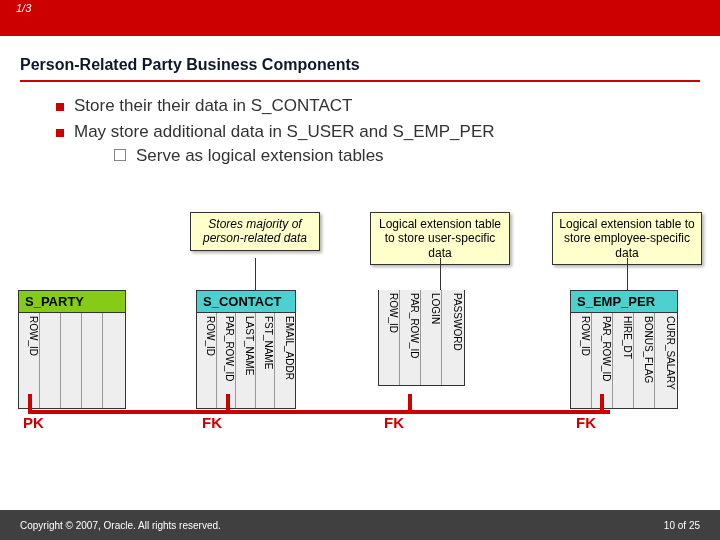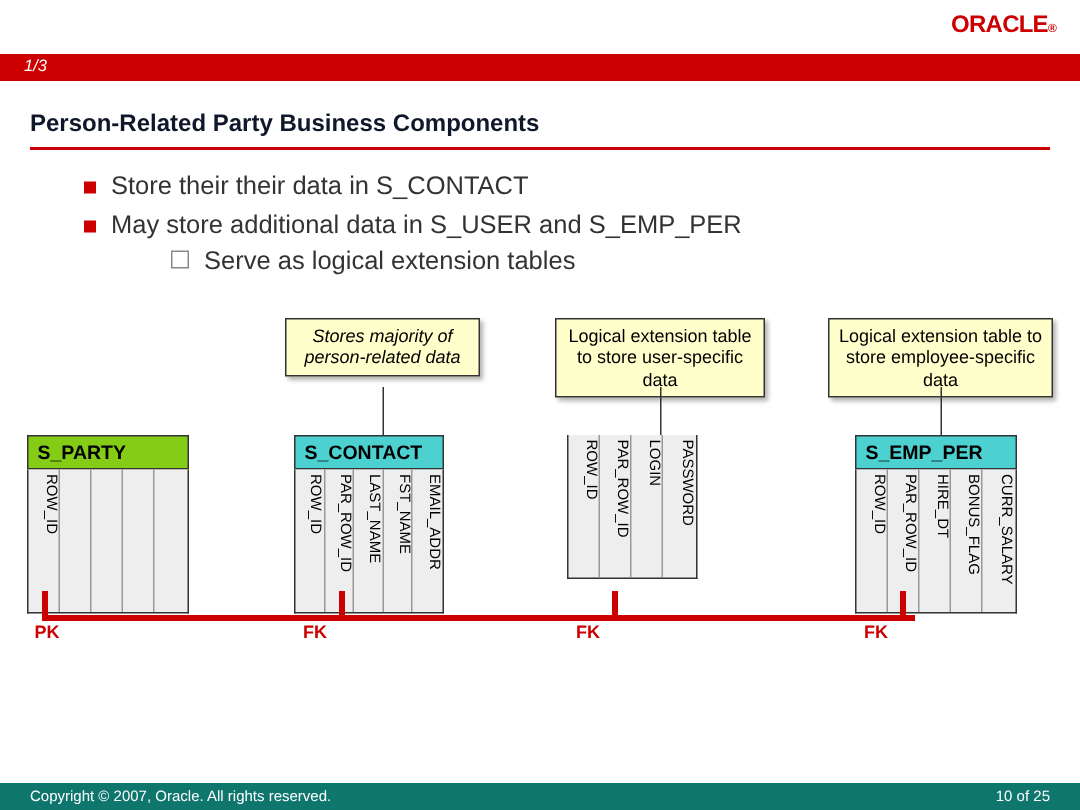--- a/index.html
+++ b/index.html
@@ -1,17 +1,17 @@
 <!DOCTYPE html>
 <html><head>
 <meta charset="utf-8">
 <style>
   * { box-sizing: border-box; margin: 0; padding: 0; }
   body { width: 720px; height: 540px; font-family: Arial, sans-serif; background: #fff; position: relative; overflow: hidden; }
-  .topbar { height: 18px; background: #c00; position: relative; margin-top: 36px; }
+  .topbar { height: 36px; background: #c00; position: relative; }
   .pager { position: absolute; left: 16px; top: 2px; color: #fff; font-size: 11px; font-style: italic; }
   .logo { position: absolute; right: 16px; top: 8px; font-size: 16px; font-weight: bold; color: #c00; letter-spacing: -0.5px; }
   .logo sub { font-size: 8px; vertical-align: baseline; color: #c00; }
   .title { margin: 20px 0 0 20px; color: #0f172a; font-size: 16px; font-weight: bold; }
   .underline { height: 2px; background: #c00; margin: 6px 20px 0 20px; }
   .bullets { margin: 14px 0 0 56px; font-size: 17px; color: #333; }
   .bullets li { list-style: none; margin-bottom: 6px; position: relative; padding-left: 18px; }
   .bullets li::before { content: ""; position: absolute; left: 0; top: 7px; width: 8px; height: 8px; background: #c00; }
   .sub { margin: 4px 0 0 40px; font-size: 17px; }
   .sub li { list-style: none; position: relative; padding-left: 22px; }
@@ -21,22 +21,22 @@
   .callout-line { position: absolute; width: 1px; background: #333; }
   .table { position: absolute; top: 90px; }
   .thead { font-size: 13px; font-weight: bold; padding: 3px 6px; border: 1px solid #333; }
   .thead.blue { background: #84cc16; }
   .thead.teal { background: #4dd0d0; }
   .cols { display: flex; border: 1px solid #333; border-top: none; height: 96px; background: #eee; }
   .col { width: 21px; border-right: 1px solid #999; font-size: 10px; writing-mode: vertical-rl; text-orientation: mixed; padding: 3px 0 0 0; text-align: left; }
   .col:last-child { border-right: none; }
   .keybar { position: absolute; top: 210px; height: 4px; background: #c00; }
   .keyv { position: absolute; top: 210px; width: 4px; height: 18px; background: #c00; }
-  .keylabel { position: absolute; top: 214px; color: #c00; font-size: 12px; font-weight: bold; }
-  .footer { position: absolute; bottom: 0; left: 0; right: 0; height: 18px; background: #0f766e; color: #fff; font-size: 10px; display: flex; align-items: center; padding: 0 20px; justify-content: space-between; }
+  .keylabel { position: absolute; top: 214px; color: #c00; font-size: 15px; font-weight: bold; }
+  .footer { position: absolute; bottom: 0; left: 0; right: 0; height: 30px; background: #404040; color: #fff; font-size: 10px; display: flex; align-items: center; padding: 0 20px; justify-content: space-between; }
 </style>
 </head>
 <body>
 
 <div class="topbar">
   <span class="pager">1/3</span>
 </div>
 <div class="logo"><span>ORACLE</span><sub>®</sub></div>
 
 <h1 class="title">Person-Related Party Business Components</h1>

